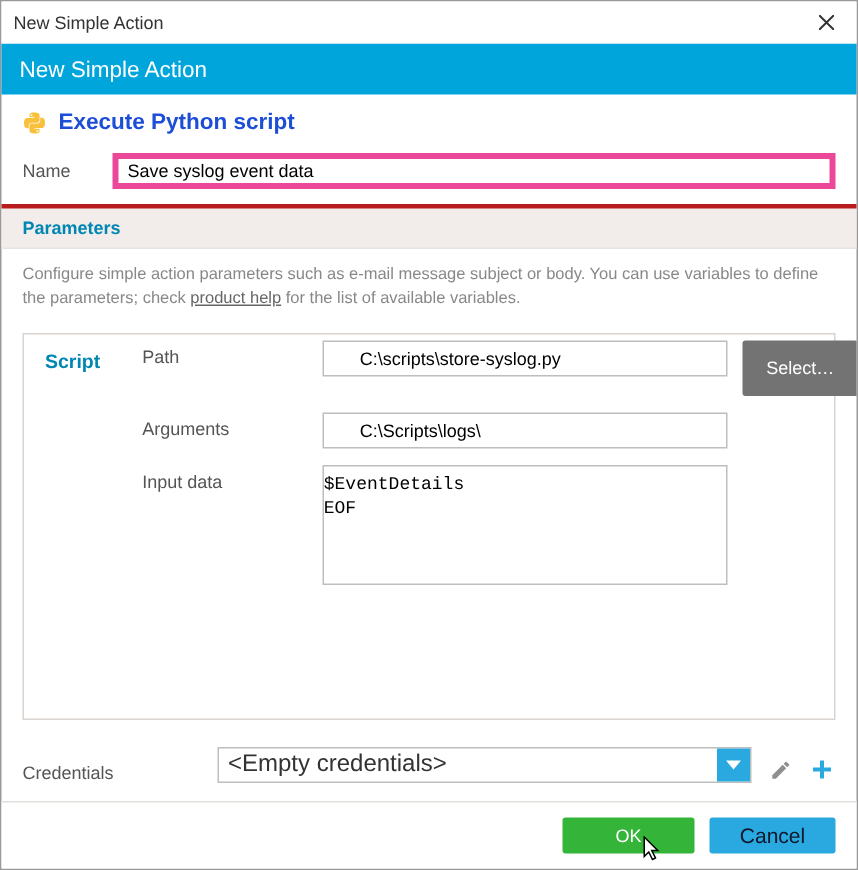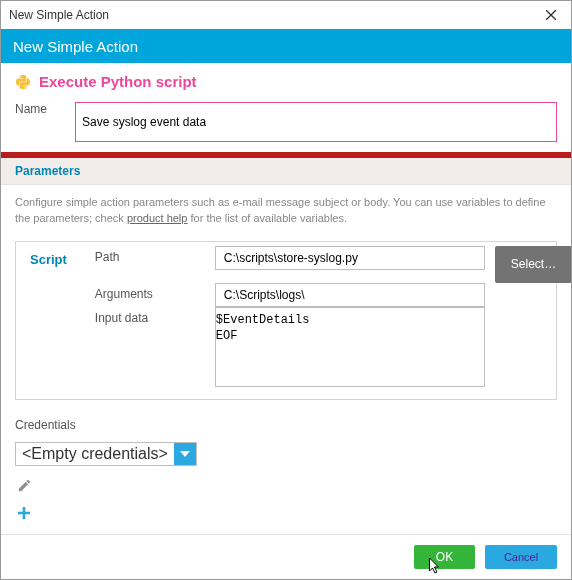--- a/index.html
+++ b/index.html
@@ -3,52 +3,52 @@
 <meta charset="utf-8">
 <style>
   * { box-sizing: border-box; margin: 0; padding: 0; }
   html, body { width: 572px; height: 580px; font-family: "Segoe UI", Arial, sans-serif; font-size: 12px; color: #333; background: #fff; }
   .window { width: 572px; height: 580px; border: 1px solid #999; display: flex; flex-direction: column; background: #fff; }
   .title-bar { height: 28px; display: flex; align-items: center; padding: 0 8px; background: #fff; position: relative; }
   .title-bar .text { font-size: 12px; color: #333; }
   .title-bar .close { position: absolute; right: 0; top: 0; width: 40px; height: 28px; display:flex; align-items:center; justify-content:center; }
   .close svg { width:10px; height:10px; stroke:#333; stroke-width:1.3; }
   .header-bar { background: #00a6db; color:#fff; height:34px; display:flex; align-items:center; padding:0 12px; font-size:15px; }
-  .type-row { display:flex; align-items:center; gap:8px; padding:10px 14px 8px 14px; font-size:15px; font-weight:600; color:#ec4899; }
+  .type-row { display:flex; align-items:center; gap:8px; padding:10px 14px 8px 14px; font-size:15px; font-weight:600; color:#1d4ed8; }
   .py-icon { width:16px; height:16px; }
-  .name-row { display:flex; padding:4px 14px 10px 14px; gap:10px; }
+  .name-row { display:flex; align-items:center; padding:4px 14px 10px 14px; gap:10px; }
   .name-row label { color:#555; font-size:12px; width:50px; }
-  .name-row input { flex:1; height:40px; border:1px solid #ec4899; padding:0 6px; font-size:12px; font-family:inherit; background:#fff; outline:none; }
-  .section-title { background:#f2edea; color:#0086b3; font-weight:600; font-size:12px; padding:6px 14px; border-top:6px solid #b91c1c; border-bottom:1px solid #e8e3df;}
+  .name-row input { flex:1; height:24px; border:4px solid #ec4899; padding:0 6px; font-size:12px; font-family:inherit; background:#fff; outline:none; }
+  .section-title { background:#f2edea; color:#0086b3; font-weight:600; font-size:12px; padding:6px 14px; border-top:3px solid #b91c1c; border-bottom:1px solid #e8e3df;}
   .body { flex:1; padding:0; display:flex; flex-direction:column; overflow:hidden; }
   .instructions { color:#888; font-size:11px; padding:10px 14px 14px 14px; line-height:1.45; }
   .instructions a { color:#666; text-decoration:underline; }
   .panel { margin:0 14px 10px 14px; border:1px solid #d9d4d0; background:#fff; flex:1; display:flex; flex-direction:row; }
   .panel .ph { color:#0086b3; font-weight:600; font-size:13px; padding:10px 14px 8px 14px; }
   .form { padding:4px 14px 12px 14px; }
-  .row { display:flex; align-items:flex-start; margin-bottom:0; }
+  .row { display:flex; align-items:flex-start; margin-bottom:11px; }
   .row .lbl { width:120px; color:#555; font-size:12px; padding-top:4px;}
   .row .control { flex:1; display:flex; gap:10px; }
-  .txt { height:24px; border:1px solid #bebebe; padding:0 8px; font-size:12px; font-family:inherit; background:#fff; outline:none; width:100%; }
+  .txt { height:24px; border:1px solid #bebebe; padding:0 24px; font-size:12px; font-family:inherit; background:#fff; outline:none; width:100%; }
   .row.path .txt { width:270px; flex:0 0 270px;}
   .btn-blue { background:#737373; color:#fff; border:none; height:37px; padding:0 16px; font-size:12px; cursor:pointer; border-radius:2px; }
   .ta { width:270px; height:80px; border:1px solid #bebebe; padding:4px 0; font-size:12px; font-family:"Consolas","Courier New",monospace; background:#fff; outline:none; resize:none; line-height:1.35; }
   .auth-note { color:#666; font-size:11.5px; padding:8px 14px 14px 14px; }
-  .cred-row { display:flex; align-items:flex-start; padding:8px 14px 12px 14px; gap:10px;flex-direction:column; }
+  .cred-row { display:flex; align-items:flex-end; padding:8px 14px 12px 14px; gap:10px; }
   .cred-row .lbl { width:120px; color:#555; font-size:12px; }
   .dropdown { flex:1; height:24px; border:1px solid #bebebe; display:flex; align-items:center; background:#fff; position:relative; }
   .dropdown .val { flex:1; padding:0 6px; font-size:16px; color:#333; }
   .dropdown .arrow { width:22px; height:22px; margin:0; background:#2aa9e0; display:flex; align-items:center; justify-content:center; }
   .dropdown .arrow svg{ width:10px; height:10px; fill:#fff;}
   .toolbtn { width:18px; height:18px; display:flex; align-items:center; justify-content:center; }
   .pencil svg{ width:15px; height:15px; fill:#8f8f8f;}
   .plus svg{ width:16px; height:16px; fill:#2aa9e0;}
   .footer { border-top:1px solid #e4e0dc; padding:10px 14px; display:flex; justify-content:flex-end; gap:10px; background:#fff; }
-  .btn-green { background:#35b43a; color:#fff; border:none; height:24px; width:61px; font-size:12px; cursor:pointer; border-radius:2px; display:flex; align-items:center; justify-content:center; gap:2px;}
-  .btn-cancel { background:#2aa9e0; color:#4c1d95; border:none; height:24px; width:72px; font-size:11px; cursor:pointer; border-radius:2px; }
+  .btn-green { background:#35b43a; color:#fff; border:none; height:24px; width:88px; font-size:12px; cursor:pointer; border-radius:2px; display:flex; align-items:center; justify-content:center; gap:2px;}
+  .btn-cancel { background:#2aa9e0; color:#0f172a; border:none; height:24px; width:84px; font-size:14px; cursor:pointer; border-radius:2px; }
   .cursor-arrow { position:absolute; left:428px; top:557px; pointer-events:none; z-index:99;}
   .cursor-arrow svg { width:13px; height:18px; }
 </style>
 </head>
 <body>
 
 <div class="window">
 
   <div class="title-bar">
     <span class="text">New Simple Action</span>

